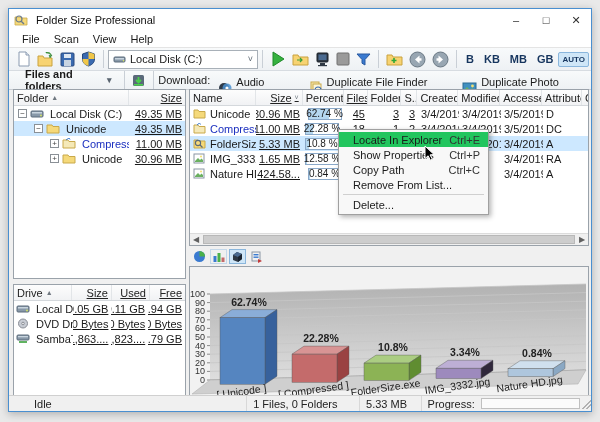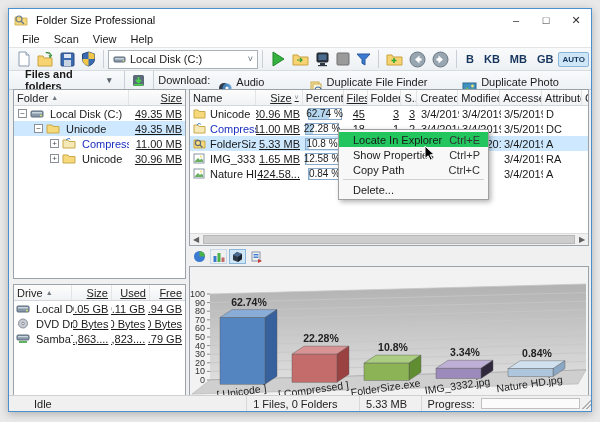--- a/index.html
+++ b/index.html
@@ -694,20 +694,23 @@
       <span class="ctx-short">Ctrl+E</span>
     </div>
     <div class="ctx-item">
       <span class="ctx-label">Show Properties</span>
       <span class="ctx-short">Ctrl+P</span>
     </div>
     <div class="ctx-item">
       <span class="ctx-label">Copy Path</span>
       <span class="ctx-short">Ctrl+C</span>
     </div>
+    <div class="ctx-item">
+      <span class="ctx-label">Remove From List...</span>
+    </div>
     <div class="ctx-sep"></div>
     <div class="ctx-item">
       <span class="ctx-label">Delete...</span>
     </div>
   </div>
 
   <div class="cursor-arrow">
     <svg width="11" height="16" viewBox="0 0 11 16">
         <path d="M1 1l9 8.5-4 .4 2.4 4.3-2 1-2.3-4.4L1 13.6z" fill="#000" stroke="#fff" stroke-width="1"></path>
       </svg>

